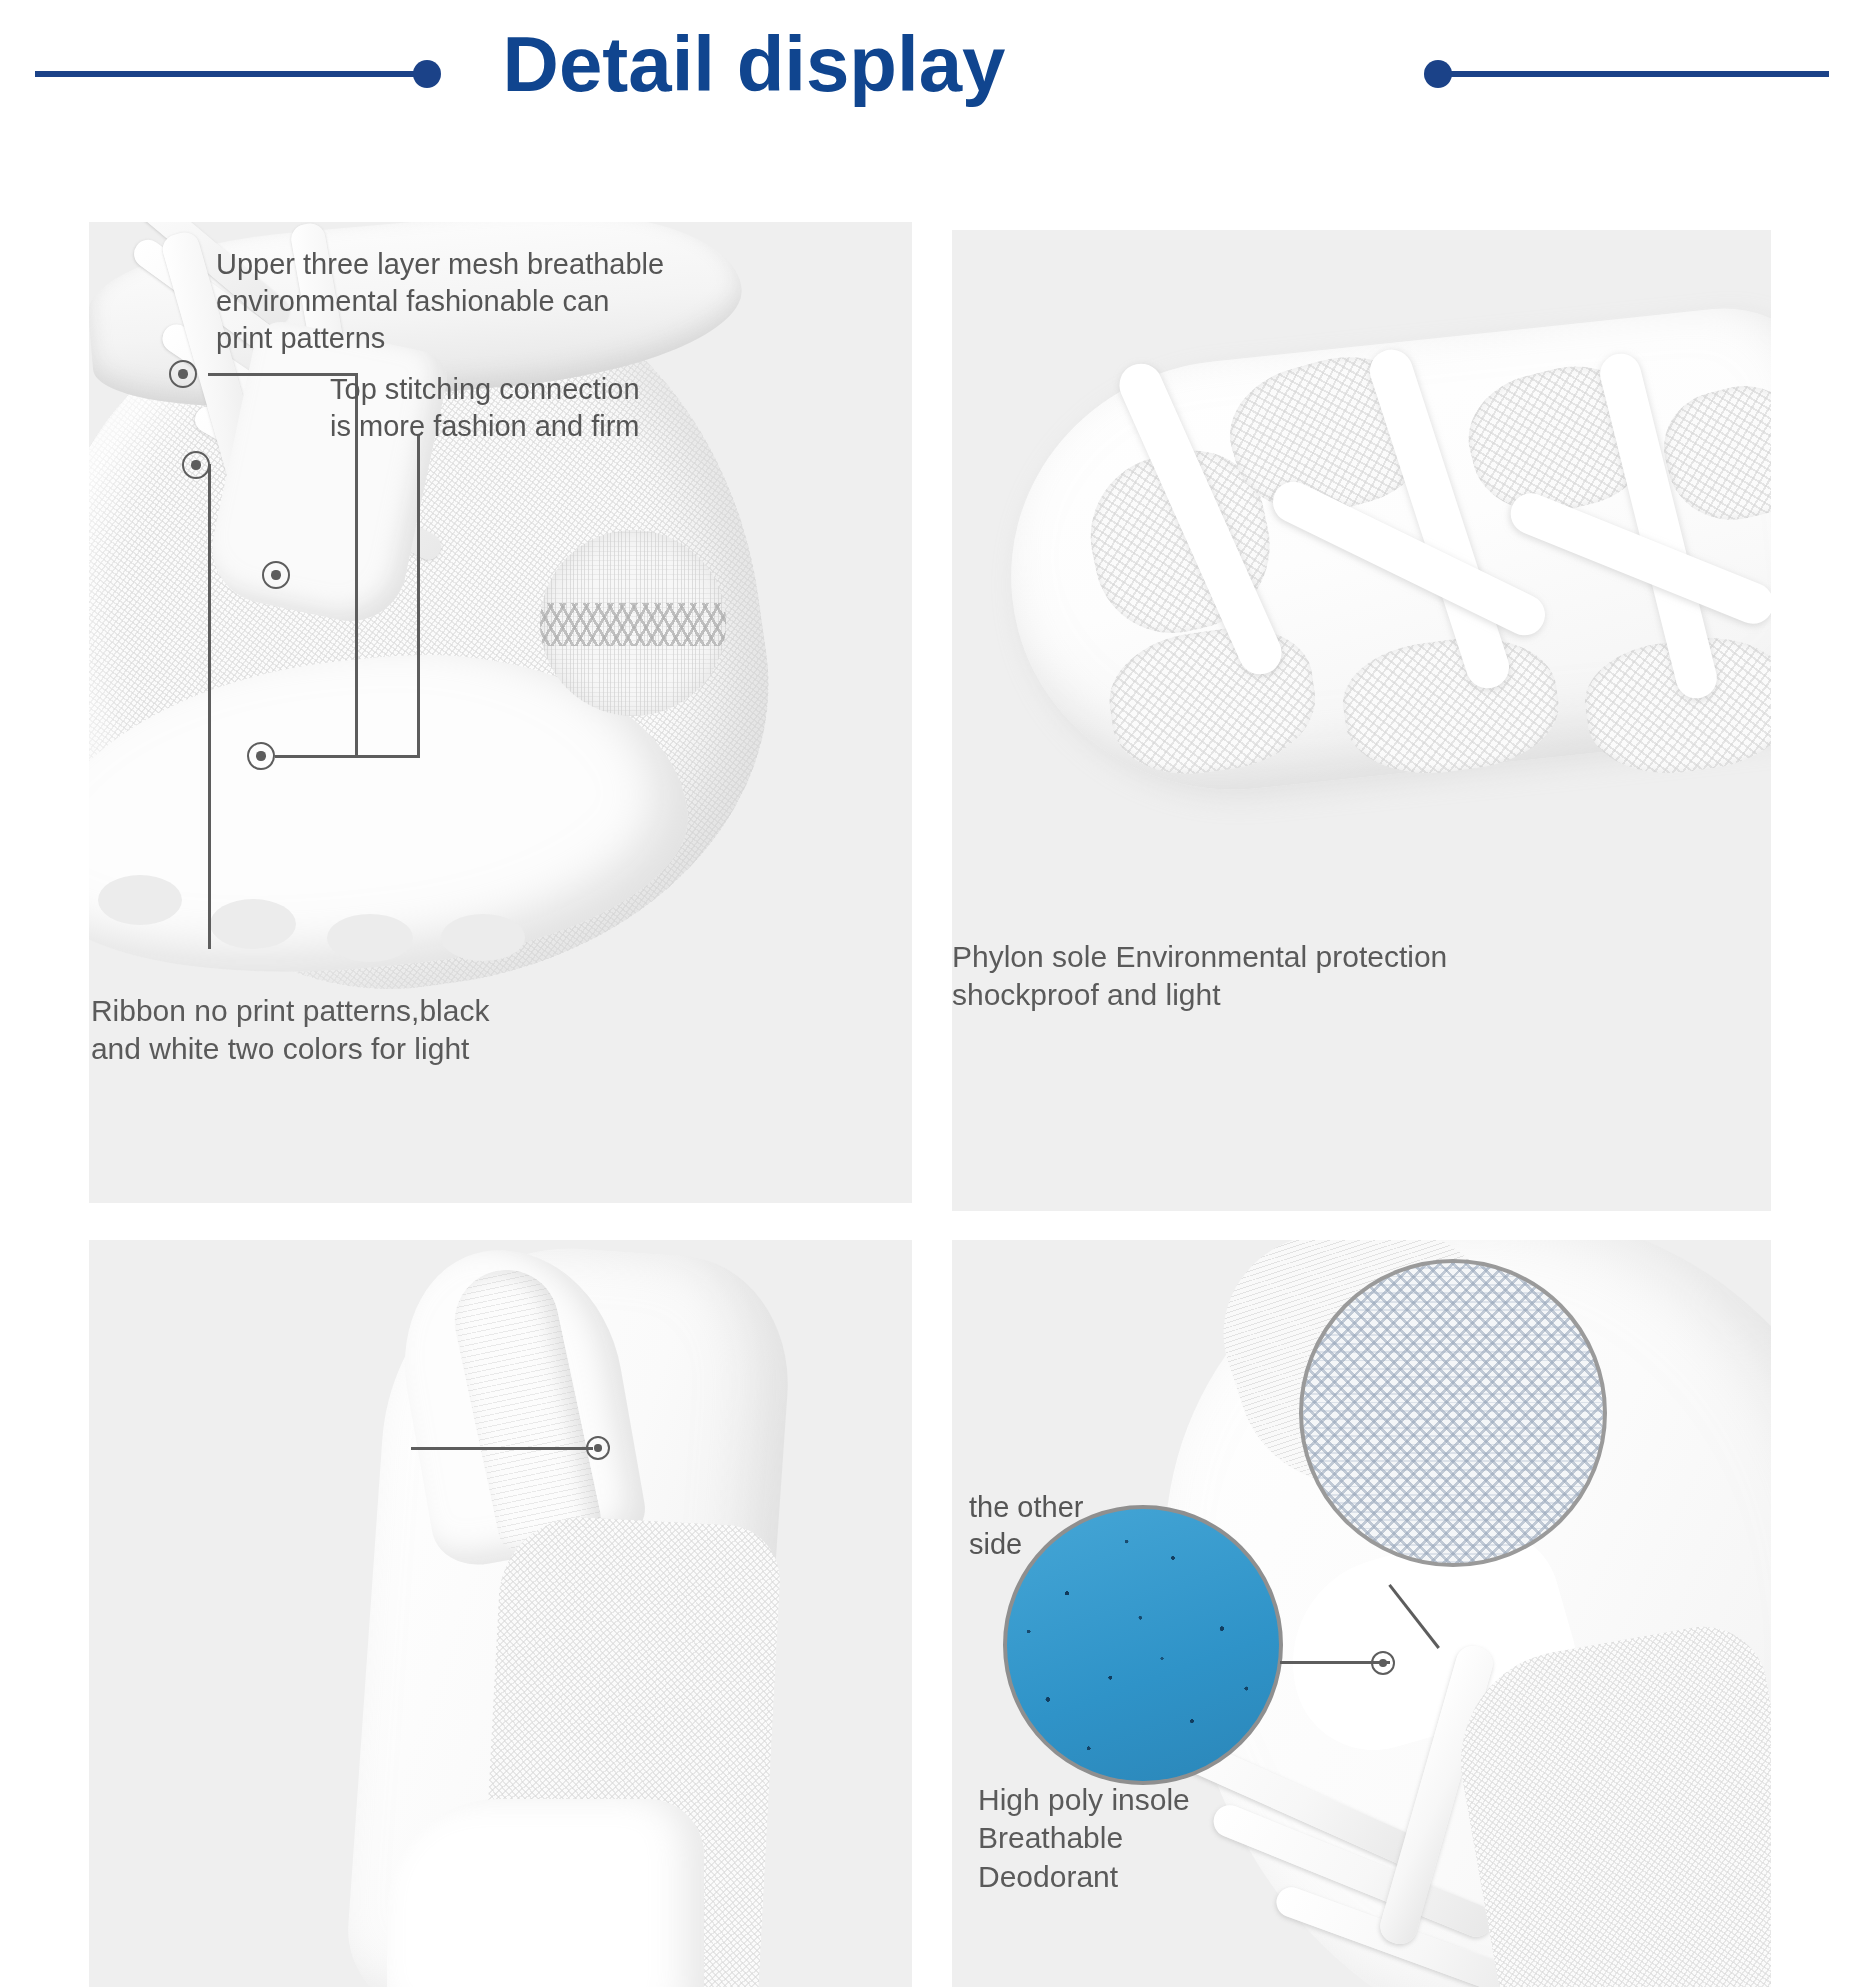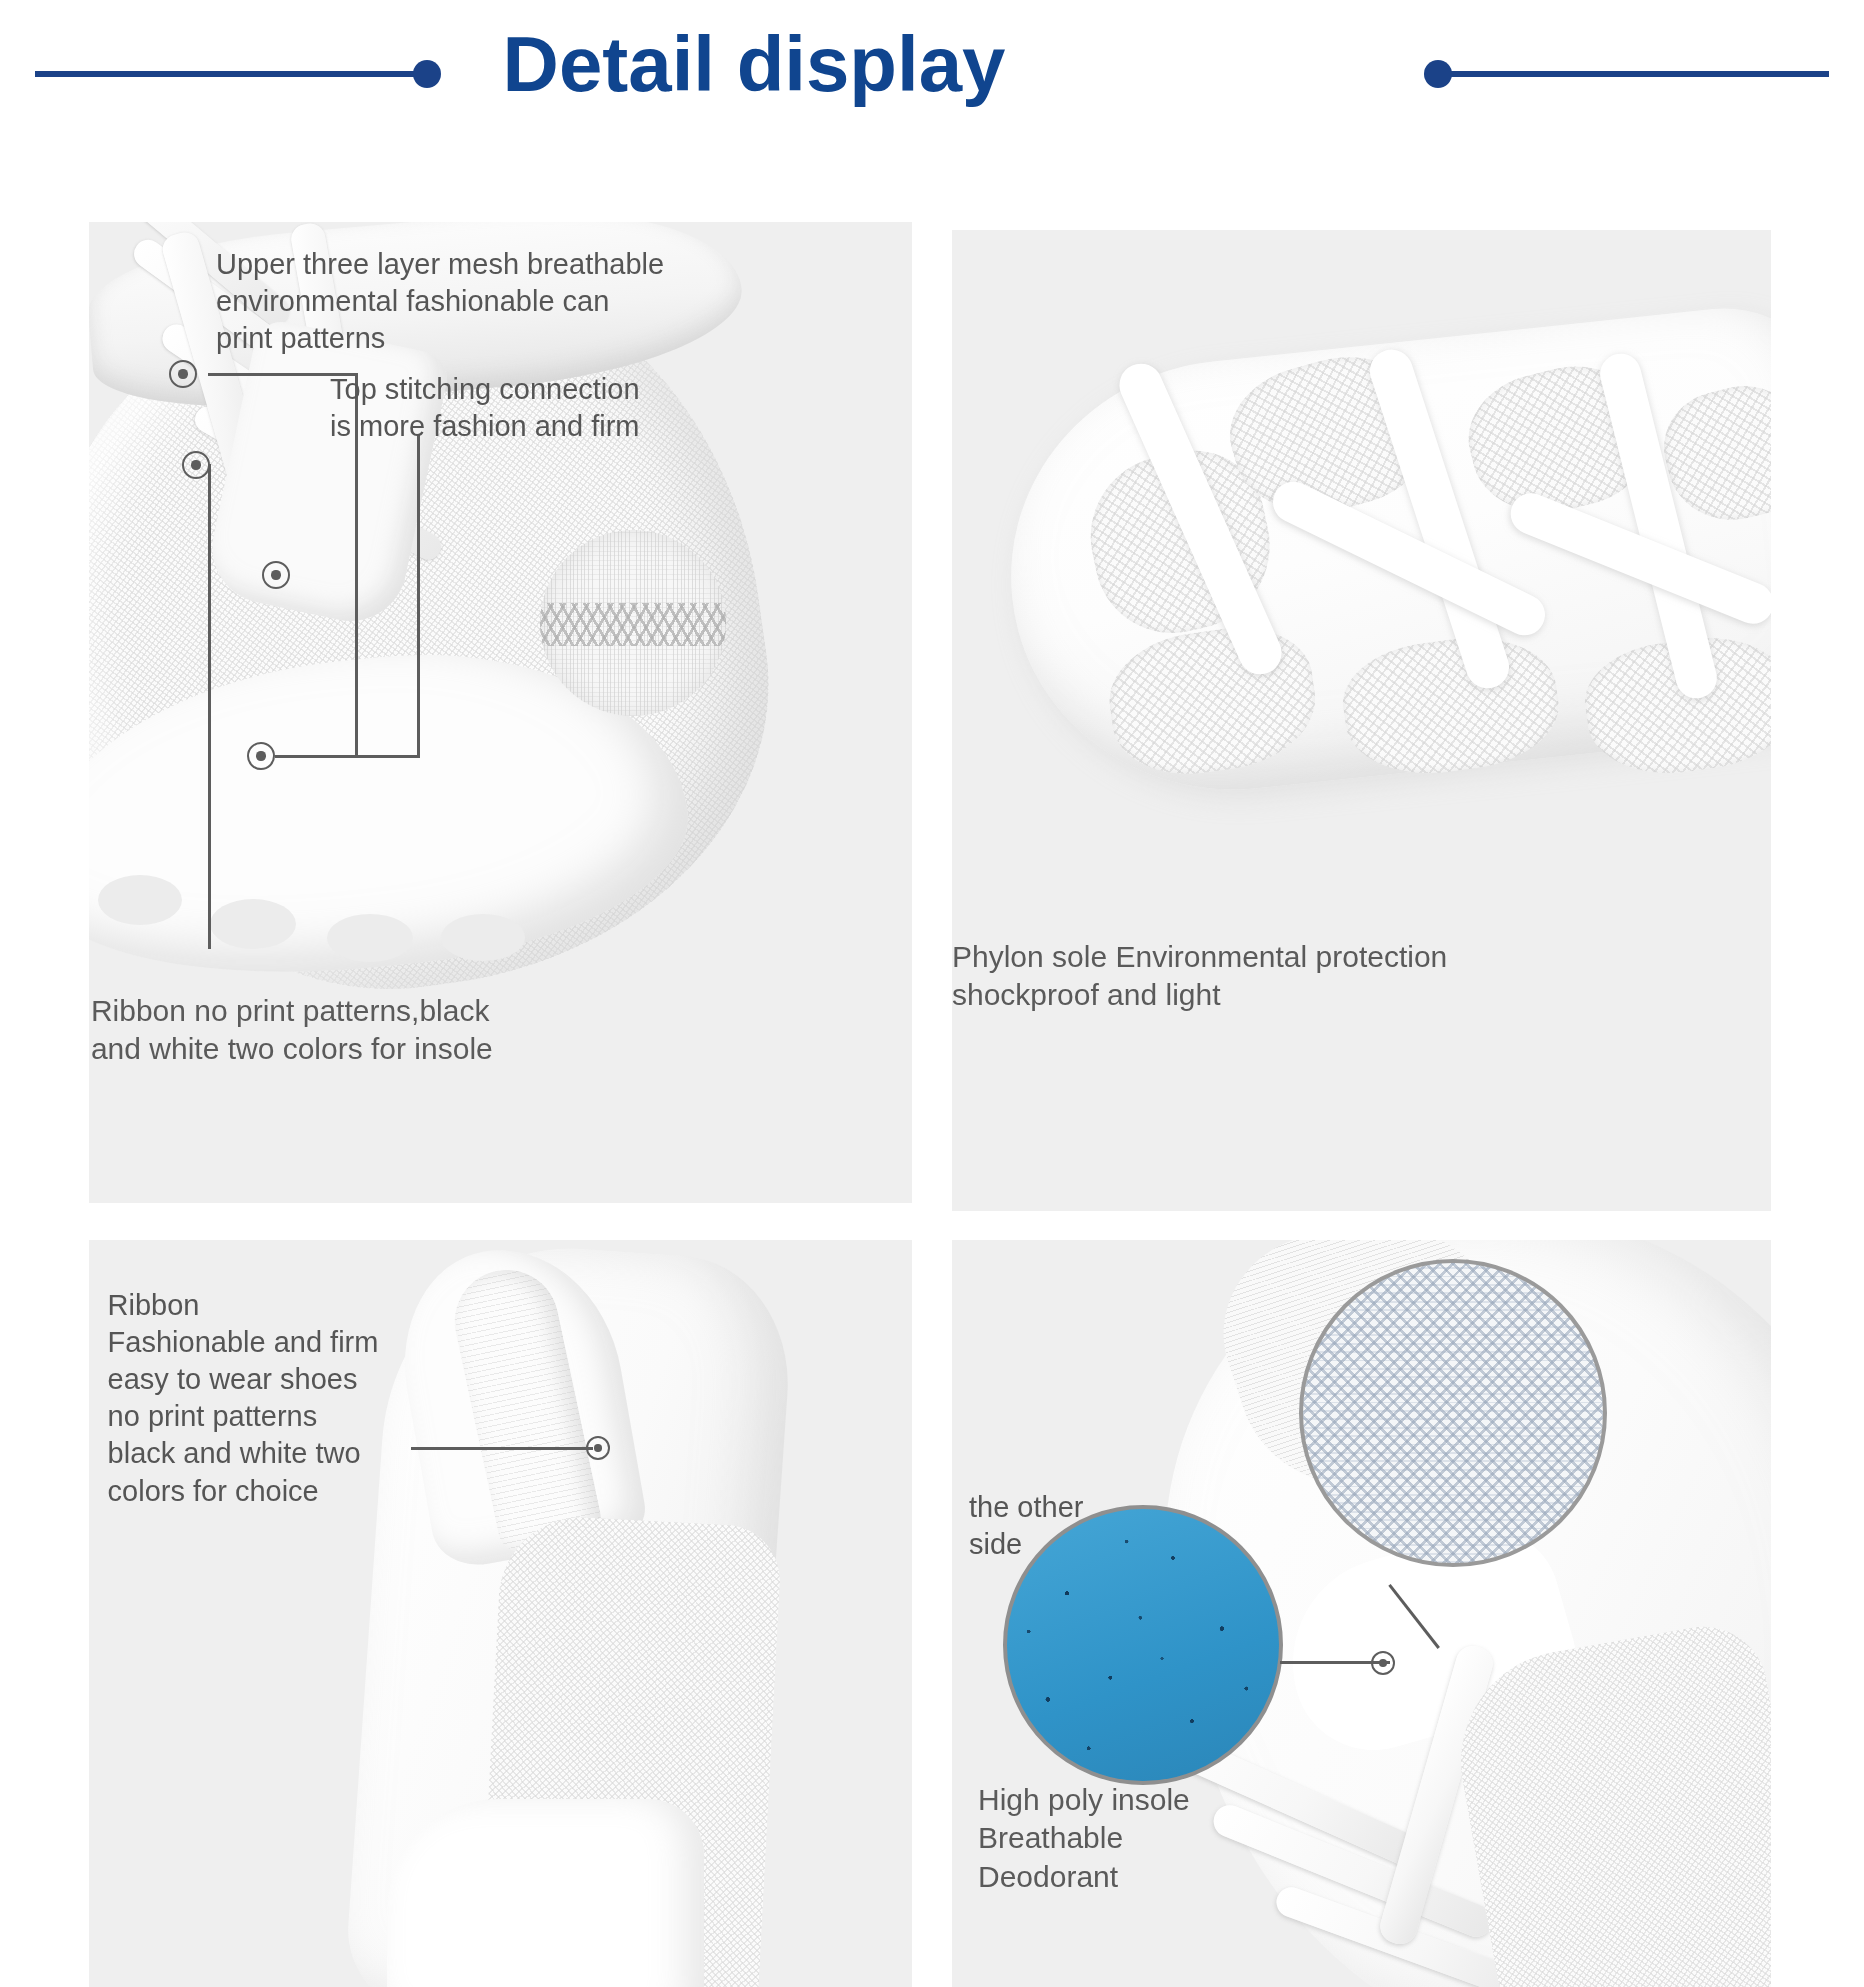--- a/index.html
+++ b/index.html
@@ -358,21 +358,21 @@
     <div class="marker" style="left:93px; top:229px;"></div>
     <div class="marker" style="left:158px; top:520px;"></div>
     <div class="marker" style="left:173px; top:339px;"></div>
 
     <div class="callout" style="left:241px; top:149px; width:485px;">Top stitching connection
 is more fashion and firm</div>
     <div class="callout" style="left:127px; top:24px;  width:578px;">Upper three layer mesh breathable
 environmental  fashionable can
 print patterns</div>
     <div class="caption" style="left:0px; top:770px; width:708px; padding-left:1.9px;">Ribbon no print patterns,black
-and white two colors for insole</div>
+and white two colors for light</div>
   </div>
 
   <div class="panel" id="panel-2">
     <div class="photo">
       <div class="p2-sole"></div>
       <div class="tread" style="left:140px; top:224px; width:177px; height:177px; border-radius:46% 40% 48% 44%; transform:rotate(-12deg);"></div>
       <div class="tread" style="left:280px; top:131px; width:196px; height:149px; border-radius:40% 46% 40% 50%; transform:rotate(-16deg);"></div>
       <div class="tread" style="left:518px; top:140px; width:177px; height:140px; border-radius:42% 44% 40% 48%; transform:rotate(-14deg);"></div>
       <div class="tread" style="left:714px; top:158px; width:140px; height:131px; border-radius:42% 44% 40% 48%; transform:rotate(-14deg);"></div>
       <div class="tread" style="left:158px; top:401px; width:205px; height:140px; border-radius:44% 40% 46% 42%; transform:rotate(-8deg);"></div>
@@ -391,26 +391,20 @@
   <div class="panel" id="panel-3">
     <div class="photo">
       <div class="p3-heel"></div>
       <div class="p3-collar"></div>
       <div class="p3-ribbon"></div>
       <div class="mesh" style="left:401px; top:280px; width:280px; height:494px; border-radius:84px 56px 37px 65px; transform:rotate(3deg);"></div>
       <div class="soft" style="left:298px; top:559px; width:317px; height:242px; border-radius:112px 56px 37px 56px; box-shadow:inset -18.6px -9.3px 37px rgba(205,205,205,.45);"></div>
     </div>
     <div class="leader h" style="left:322px; top:207px; width:182px;"></div>
     <div class="marker sm" style="left:497px; top:196px;"></div>
-    <div class="callout" style="left:18.6px; top:47px; width:373px;">Ribbon
-Fashionable and firm
-easy to wear shoes
-no print patterns
-black and white two
-colors for choice</div>
   </div>
 
   <div class="panel" id="panel-4">
     <div class="photo">
       <div class="p4-shoe"></div>
       <div class="p4-collar"></div>
       <div class="soft" style="left:336px; top:308px; width:280px; height:186px; border-radius:112px 75px 56px 84px; transform:rotate(-16deg);"></div>
       <div class="p4-laces" style="left:186px; top:541px; width:298px; height:32px; transform:rotate(24deg);"></div>
       <div class="p4-laces" style="left:252px; top:615px; width:298px; height:32px; transform:rotate(22deg);"></div>
       <div class="p4-laces" style="left:317px; top:690px; width:280px; height:30px; transform:rotate(20deg);"></div>

